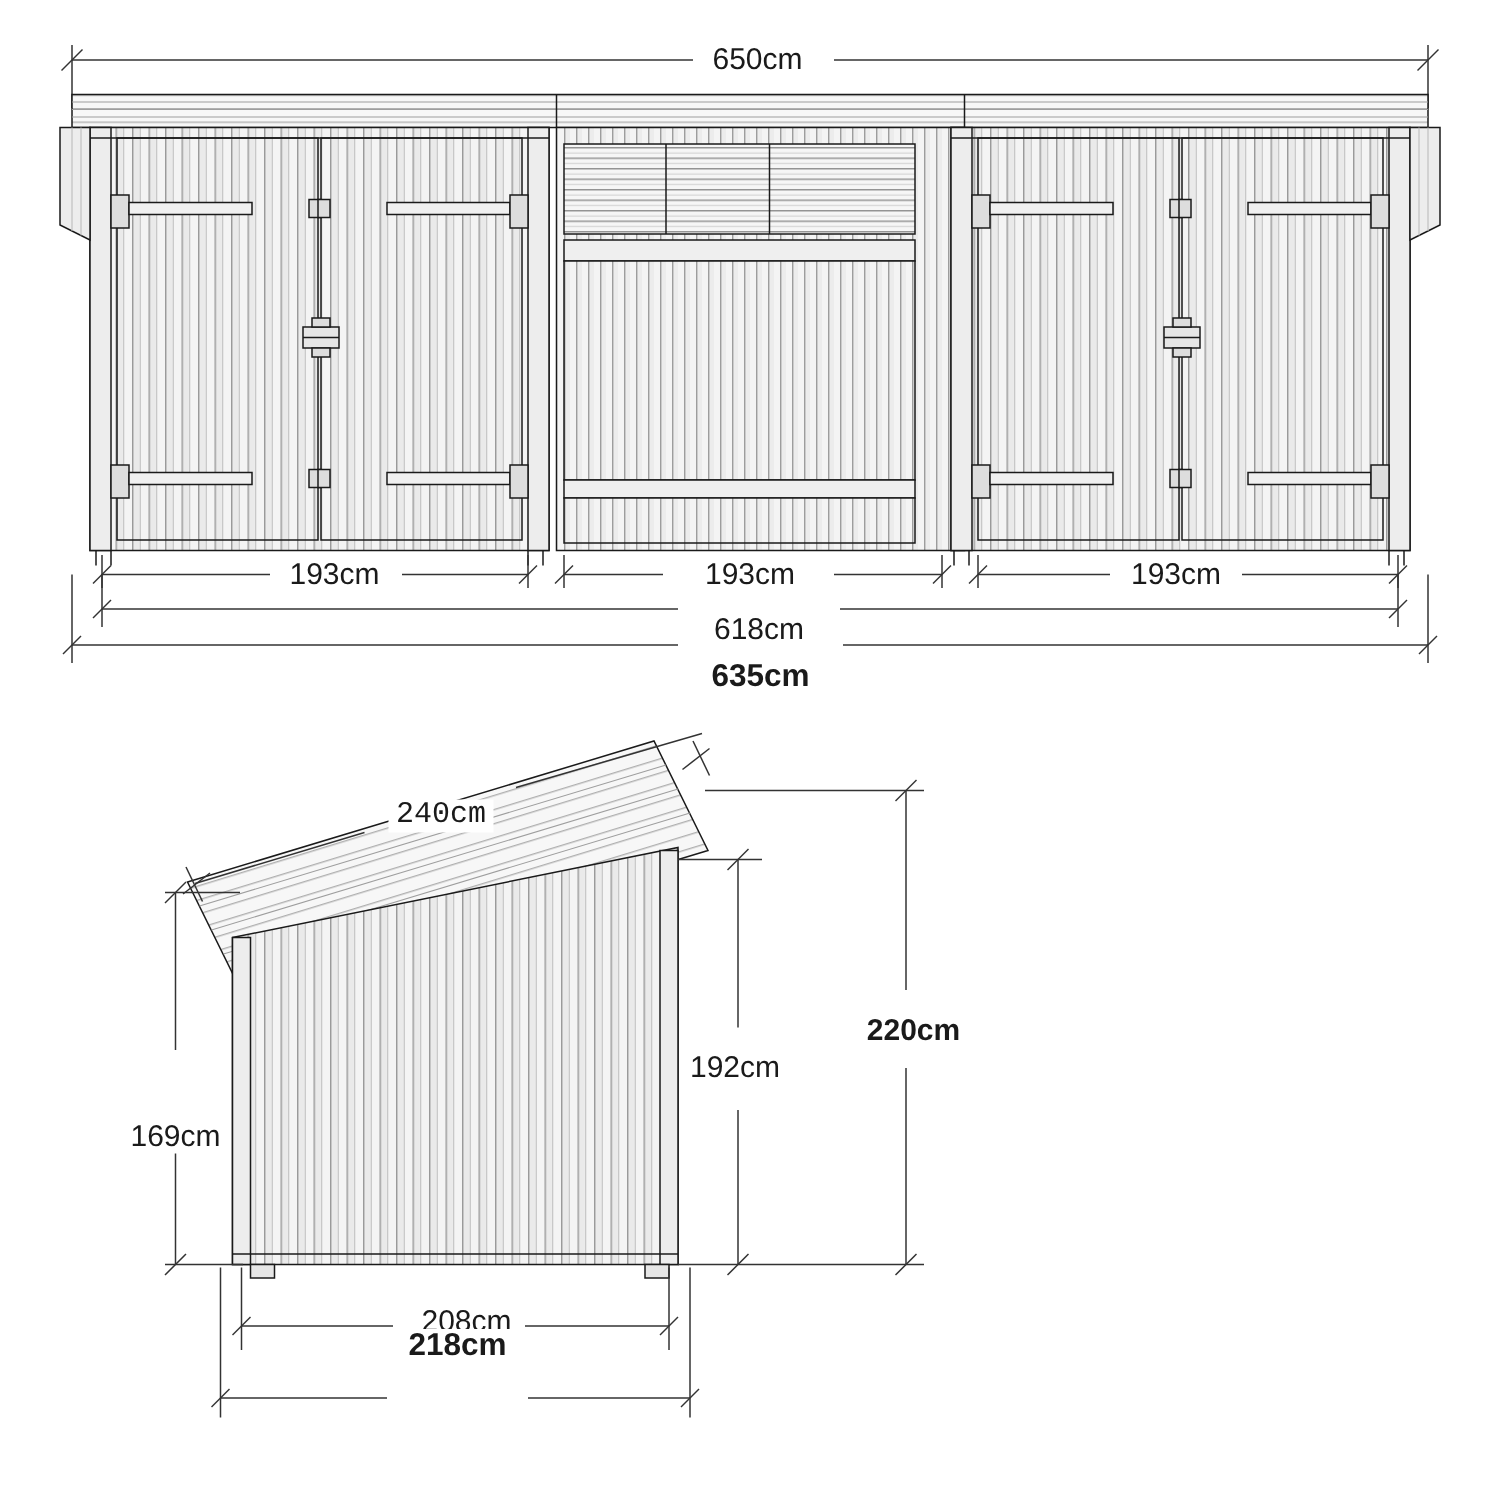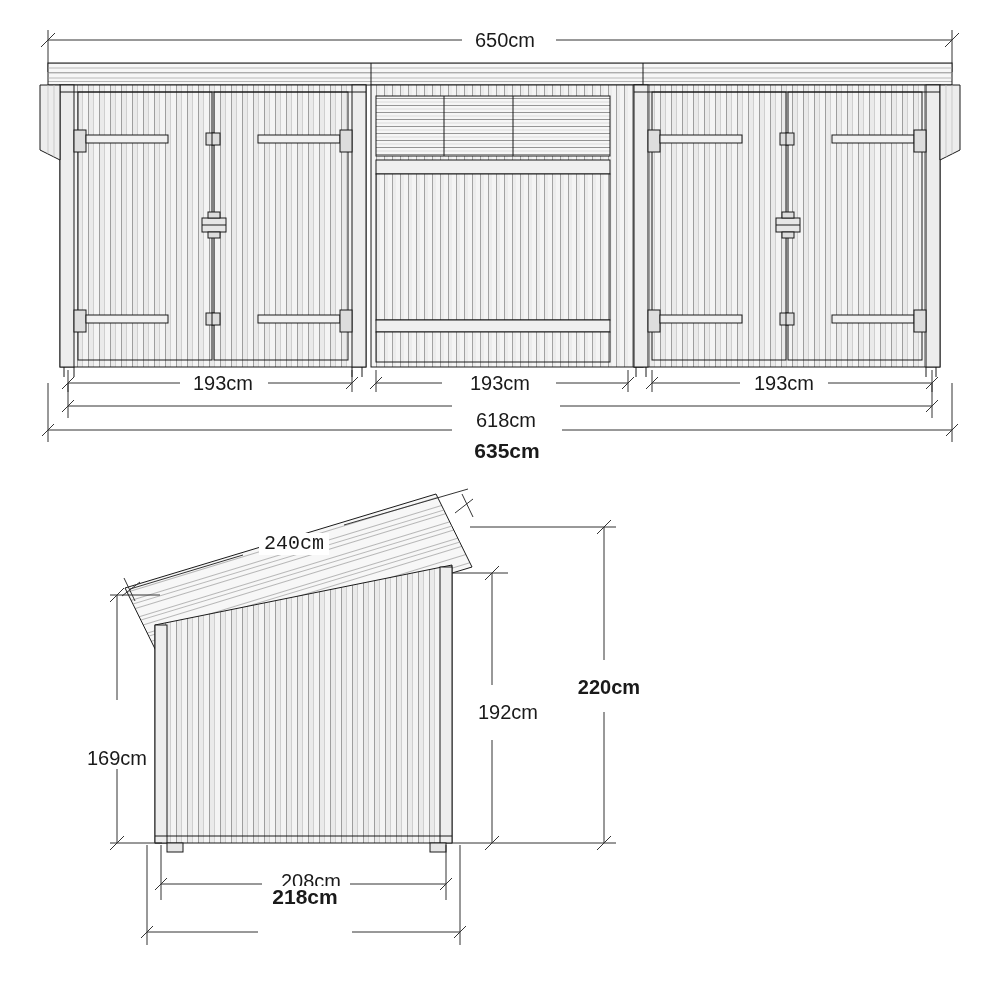--- a/index.html
+++ b/index.html
@@ -311,21 +311,21 @@
   <div class="dim-label center" style="left:784px; top:383px;">193cm</div>
 
   <div class="dim-label center" style="left:506px; top:406px;margin-top:14px;">618cm</div>
 
   <div class="dim-label center bold" style="left:507px; top:430px;">635cm</div>
 
   <div class="dim-label center" style="left:294px; top:544px;font-family:Liberation Mono, monospace;">240cm</div>
 
   <div class="dim-label center" style="left:117px; top:758px;">169cm</div>
 
-  <div class="dim-label center" style="left:508px; top:712px;">192cm</div>
+  <div class="dim-label center" style="left:490px; top:712px;">192cm</div>
 
   <div class="dim-label center" style="left:609px; top:687px;font-weight:bold;">220cm</div>
 
   <div class="dim-label center" style="left:311px; top:881px;">208cm</div>
 
   <div class="dim-label center bold" style="left:305px; top:876px;">218cm</div>
 
 </div>
 
 </body></html>

